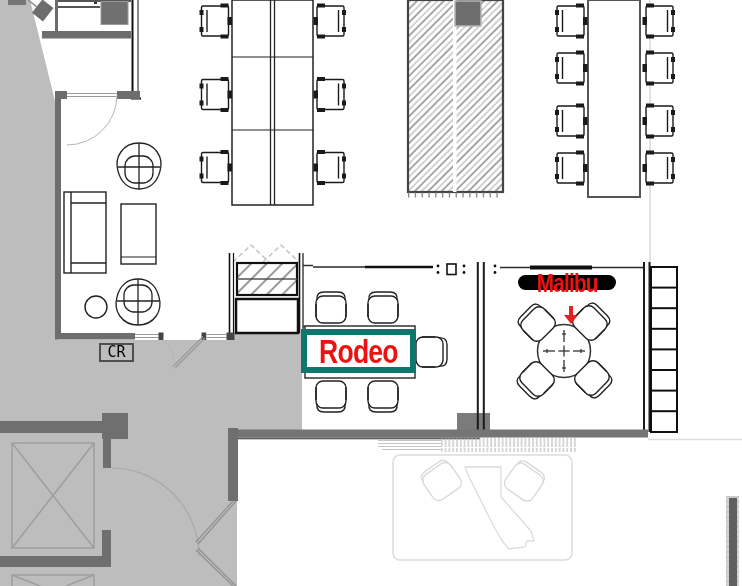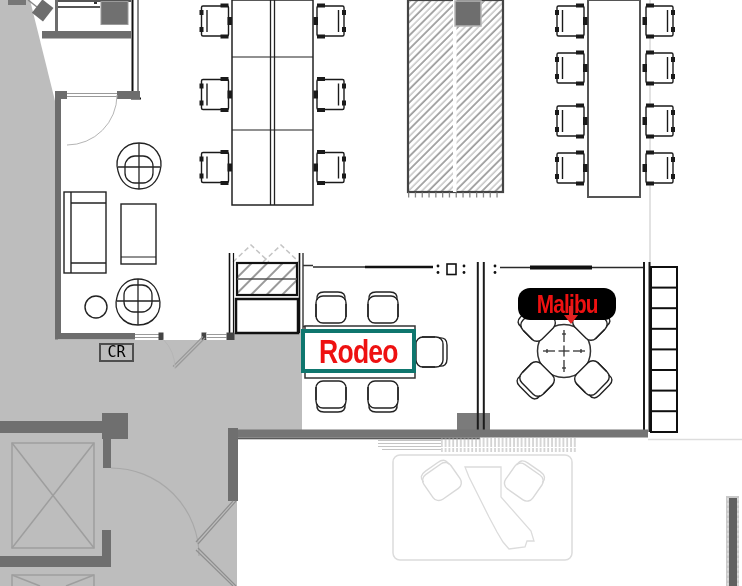--- a/index.html
+++ b/index.html
@@ -1,22 +1,22 @@
 <!DOCTYPE html>
 <html><head>
 <meta charset="utf-8">
 <style>
   html,body{margin:0;padding:0;background:#fff;}
   #canvas{position:relative;width:742px;height:586px;background:#fff;overflow:hidden;
           font-family:"Liberation Sans",sans-serif;}
   #plan{position:absolute;left:0;top:0;}
   .label-box{position:absolute;display:flex;align-items:center;justify-content:center;box-sizing:border-box;}
-  #rodeo-label{left:301px;top:329px;width:115px;height:44px;background:#ffffff;border:4px solid #0f766e;z-index:5;align-items:center;}
+  #rodeo-label{left:301px;top:329px;width:115px;height:44px;background:#ffffff;border:6px solid #0f766e;z-index:5;align-items:center;}
   #rodeo-label .txt{color:#ee1111;font-weight:bold;font-size:34px;transform:scaleX(.78);letter-spacing:-1px;line-height:1;}
-  #malibu-label{left:518px;top:288px;width:98px;height:32px;background:#000000;z-index:5;border-radius:12px;}
+  #malibu-label{left:518px;top:275px;width:98px;height:15px;background:#000000;z-index:5;border-radius:12px;}
   #malibu-label .txt{color:#ee1111;font-weight:bold;font-size:26px;transform:scaleX(.8);letter-spacing:-1px;line-height:1;}
   #malibu-arrow{position:absolute;left:564px;top:306px;width:14px;height:18px;z-index:5;}
   #malibu-arrow .stem{position:absolute;left:5px;top:0;width:4px;height:9px;background:#e32222;}
   #malibu-arrow .head{position:absolute;left:0;top:9px;width:0;height:0;border-left:7px solid transparent;
       border-right:7px solid transparent;border-top:9px solid #e32222;}
   #cr-badge{left:99px;top:343px;width:35px;height:19px;background:#bdbdbd;border:2px solid #4f4f4f;z-index:5;}
   #cr-badge .txt{color:#000000;font-family:"DejaVu Sans Mono",monospace;font-size:15px;line-height:1;}
 </style>
 </head>
 <body>

